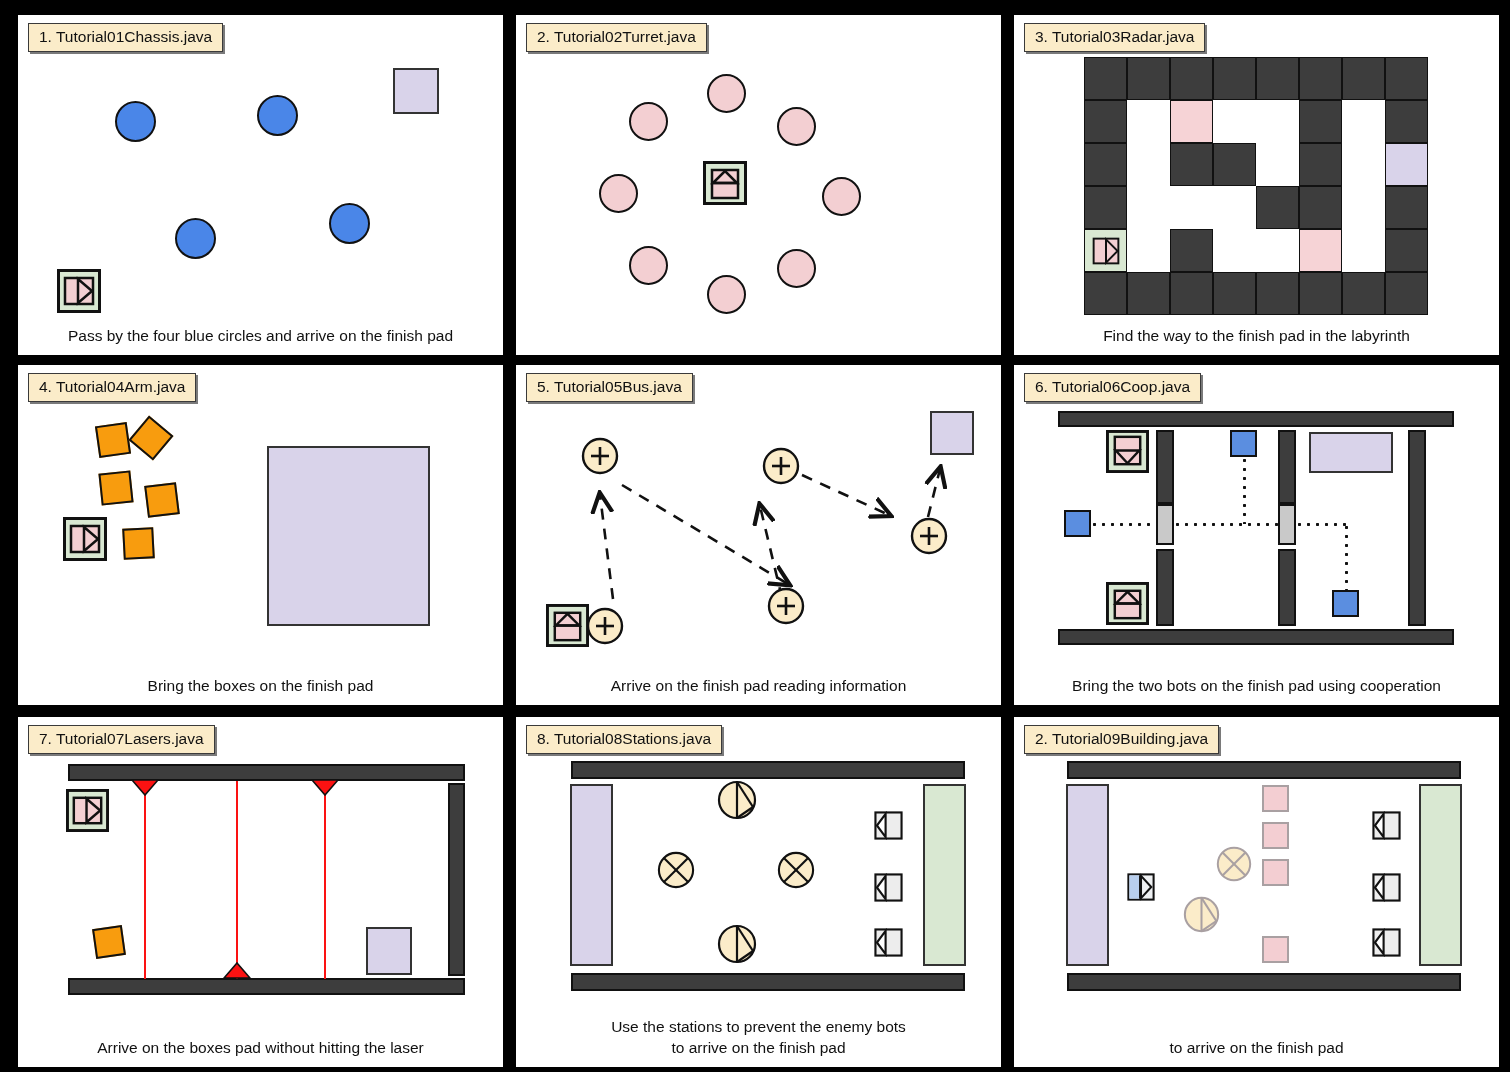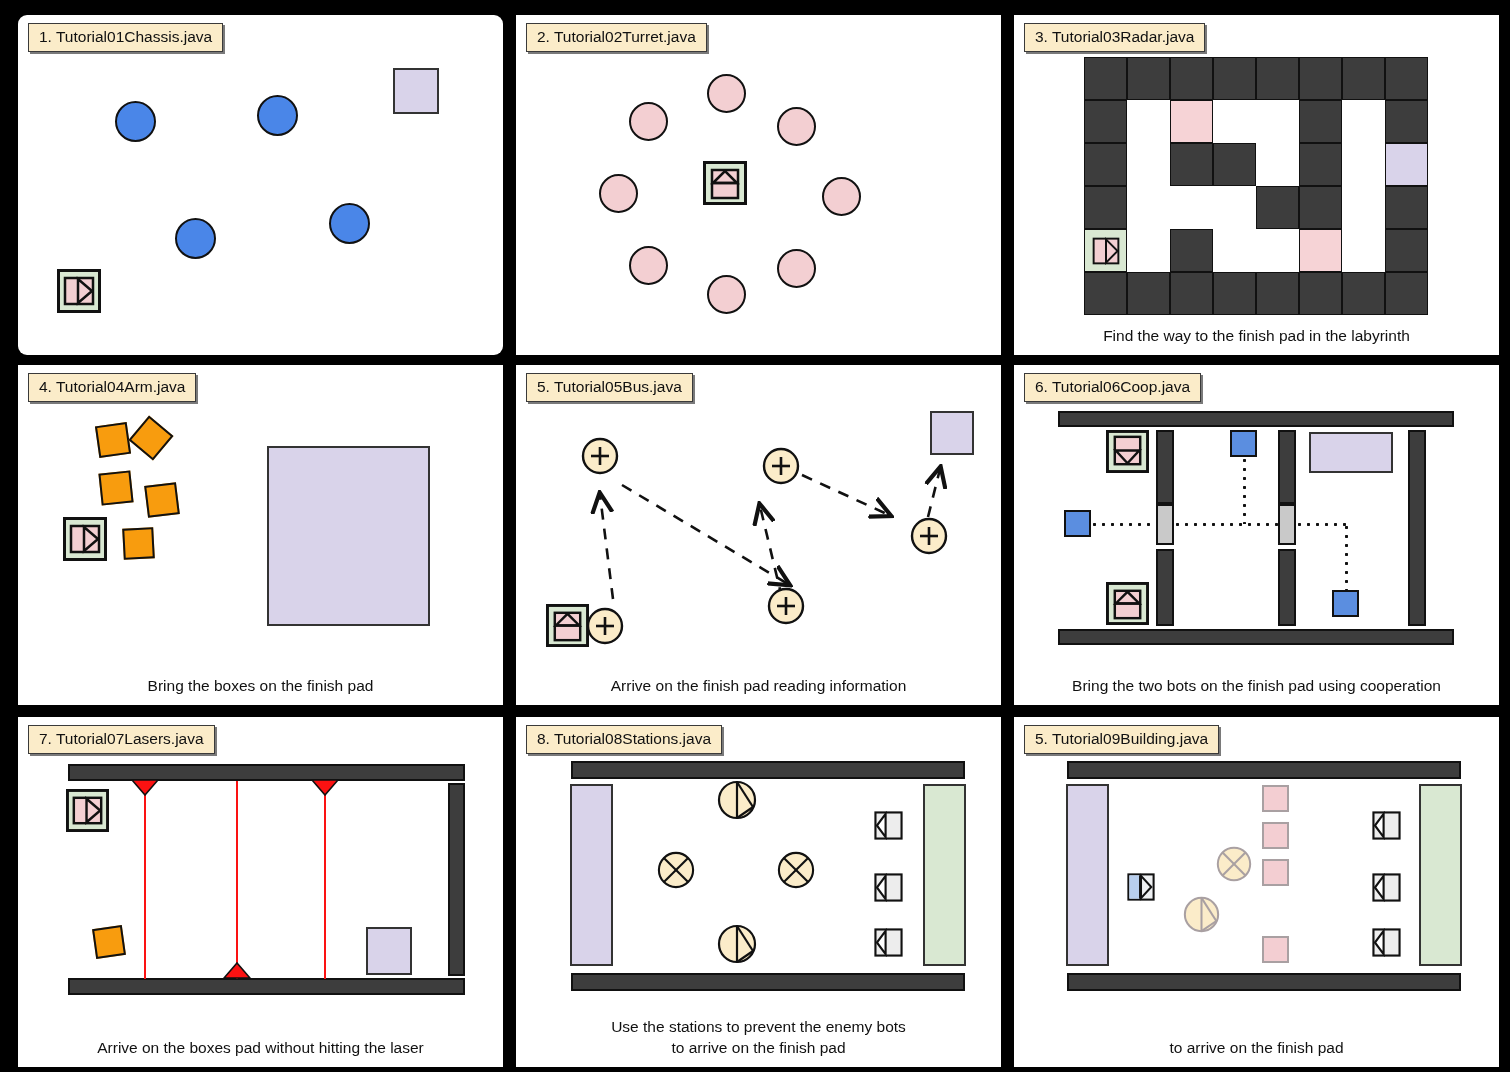--- a/index.html
+++ b/index.html
@@ -15,21 +15,21 @@
     width:1510px; height:1072px;
     display:grid;
     grid-template-columns: 18px 485px 13px 485px 13px 485px 11px;
     grid-template-rows: 15px 340px 10px 340px 12px 350px 5px;
   }
   .panel {
     background:#ffffff;
     position:relative;
     overflow:hidden;
   }
-  .p1 { grid-column:2; grid-row:2;border-radius:9px; }
+  .p1 { grid-column:2; grid-row:2; }
   .p2 { grid-column:4; grid-row:2; }
   .p3 { grid-column:6; grid-row:2; }
   .p4 { grid-column:2; grid-row:4; }
   .p5 { grid-column:4; grid-row:4; }
   .p6 { grid-column:6; grid-row:4; }
   .p7 { grid-column:2; grid-row:6; }
   .p8 { grid-column:4; grid-row:6; }
   .p9 { grid-column:6; grid-row:6; }
 
   .titlebar {
@@ -117,20 +117,21 @@
       <div class="circ-blue" style="left:311px;top:154px;width:41px;height:41px;"></div>
       <div class="pad-purple" style="left:375px;top:19px;width:46px;height:46px;"></div>
       <div class="bot" style="left:39px;top:220px;">
         <svg width="44" height="44" viewBox="0 0 44 44">
           <rect x="1.5" y="1.5" width="41" height="41" fill="#d9e8d2" stroke="#111" stroke-width="3"></rect>
           <rect x="8" y="9" width="28" height="26" fill="#f3cfd2" stroke="#111" stroke-width="2.5"></rect>
           <path d="M21 10 L35 22 L21 34 Z" fill="none" stroke="#111" stroke-width="2.5"></path>
         </svg>
       </div>
     </div>
+    <div class="caption">Pass by the four blue circles and arrive on the finish pad</div>
   </div>
 
   <div class="panel p2">
     <div class="titlebar">2. Tutorial02Turret.java</div>
     <div class="stage">
       <div class="circ-pink" style="left:191px;top:25px;width:39px;height:39px;"></div>
       <div class="circ-pink" style="left:113px;top:53px;width:39px;height:39px;"></div>
       <div class="circ-pink" style="left:261px;top:58px;width:39px;height:39px;"></div>
       <div class="circ-pink" style="left:83px;top:125px;width:39px;height:39px;"></div>
       <div class="circ-pink" style="left:306px;top:128px;width:39px;height:39px;"></div>
@@ -423,21 +424,21 @@
           </svg>
       </div>
     </div>
     <div class="caption">
       <div>Use the stations to prevent the enemy bots</div>
       <div>to arrive on the finish pad</div>
     </div>
   </div>
 
   <div class="panel p9">
-    <div class="titlebar">5. Tutorial09Building.java</div>
+    <div class="titlebar">2. Tutorial09Building.java</div>
     <div class="stage">
       <div class="wall" style="left:53px;top:10px;width:394px;height:18px;"></div>
       <div class="wall" style="left:53px;top:222px;width:394px;height:18px;"></div>
       <div class="pad-purple" style="left:52px;top:33px;width:43px;height:182px;"></div>
       <div class="pad-green" style="left:405px;top:33px;width:43px;height:182px;"></div>
       <div class="blk-pink" style="left:248px;top:34px;width:27px;height:27px;"></div>
       <div class="blk-pink" style="left:248px;top:71px;width:27px;height:27px;"></div>
       <div class="blk-pink" style="left:248px;top:108px;width:27px;height:27px;"></div>
       <div class="blk-pink" style="left:248px;top:185px;width:27px;height:27px;"></div>
       <div class="station" style="left:202px;top:95px;">

